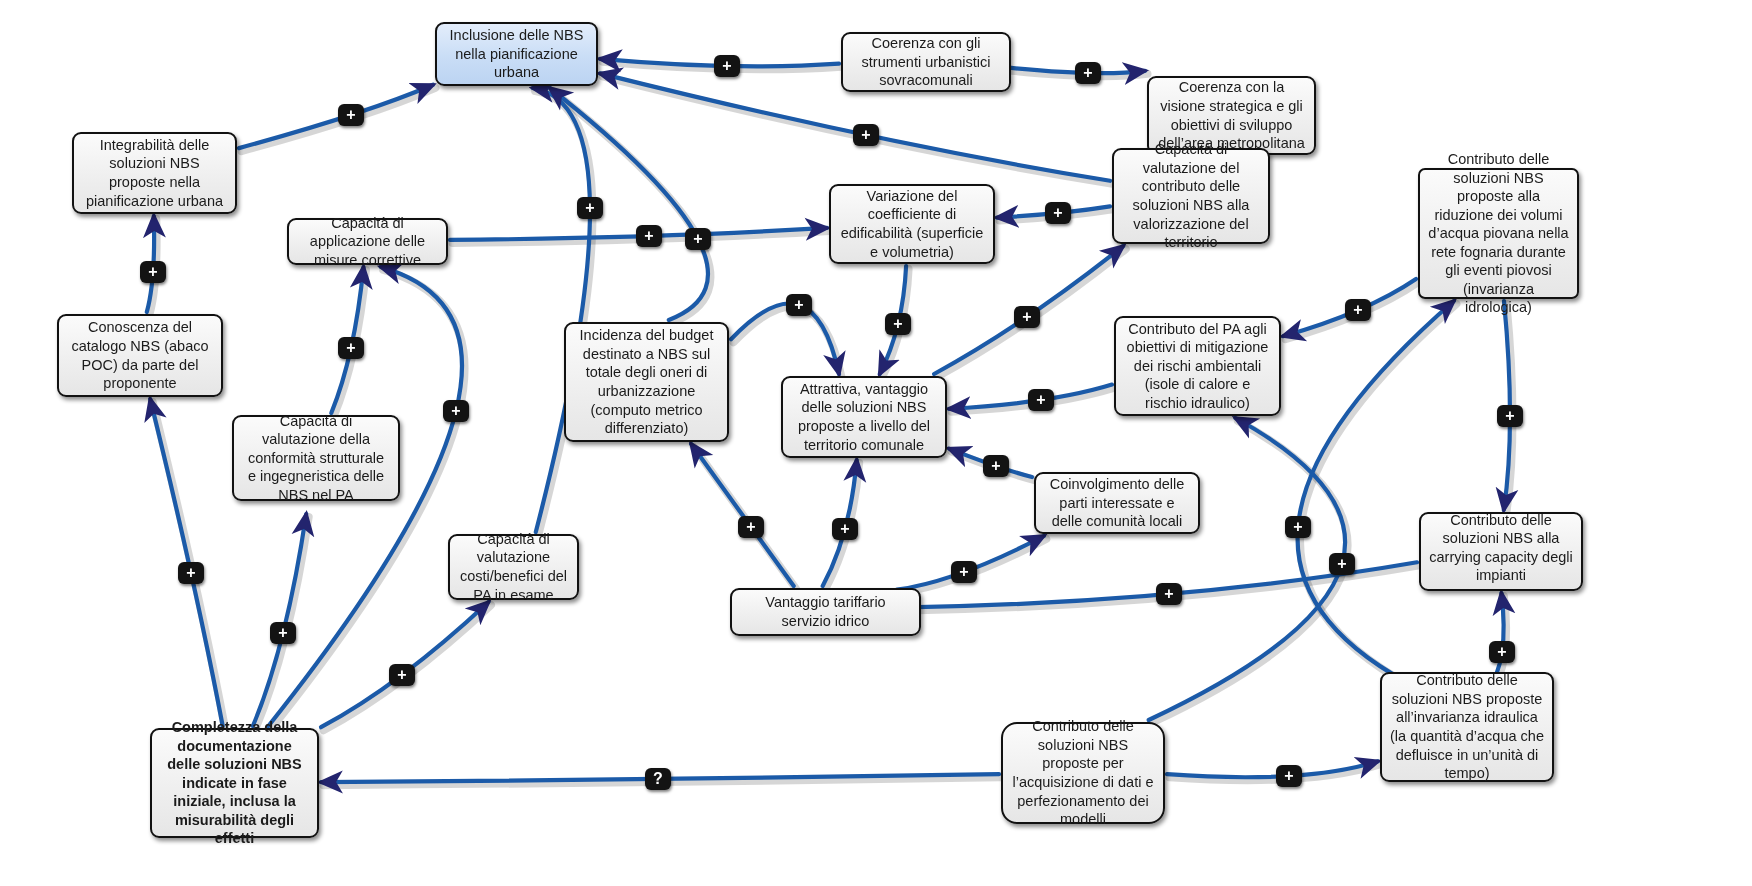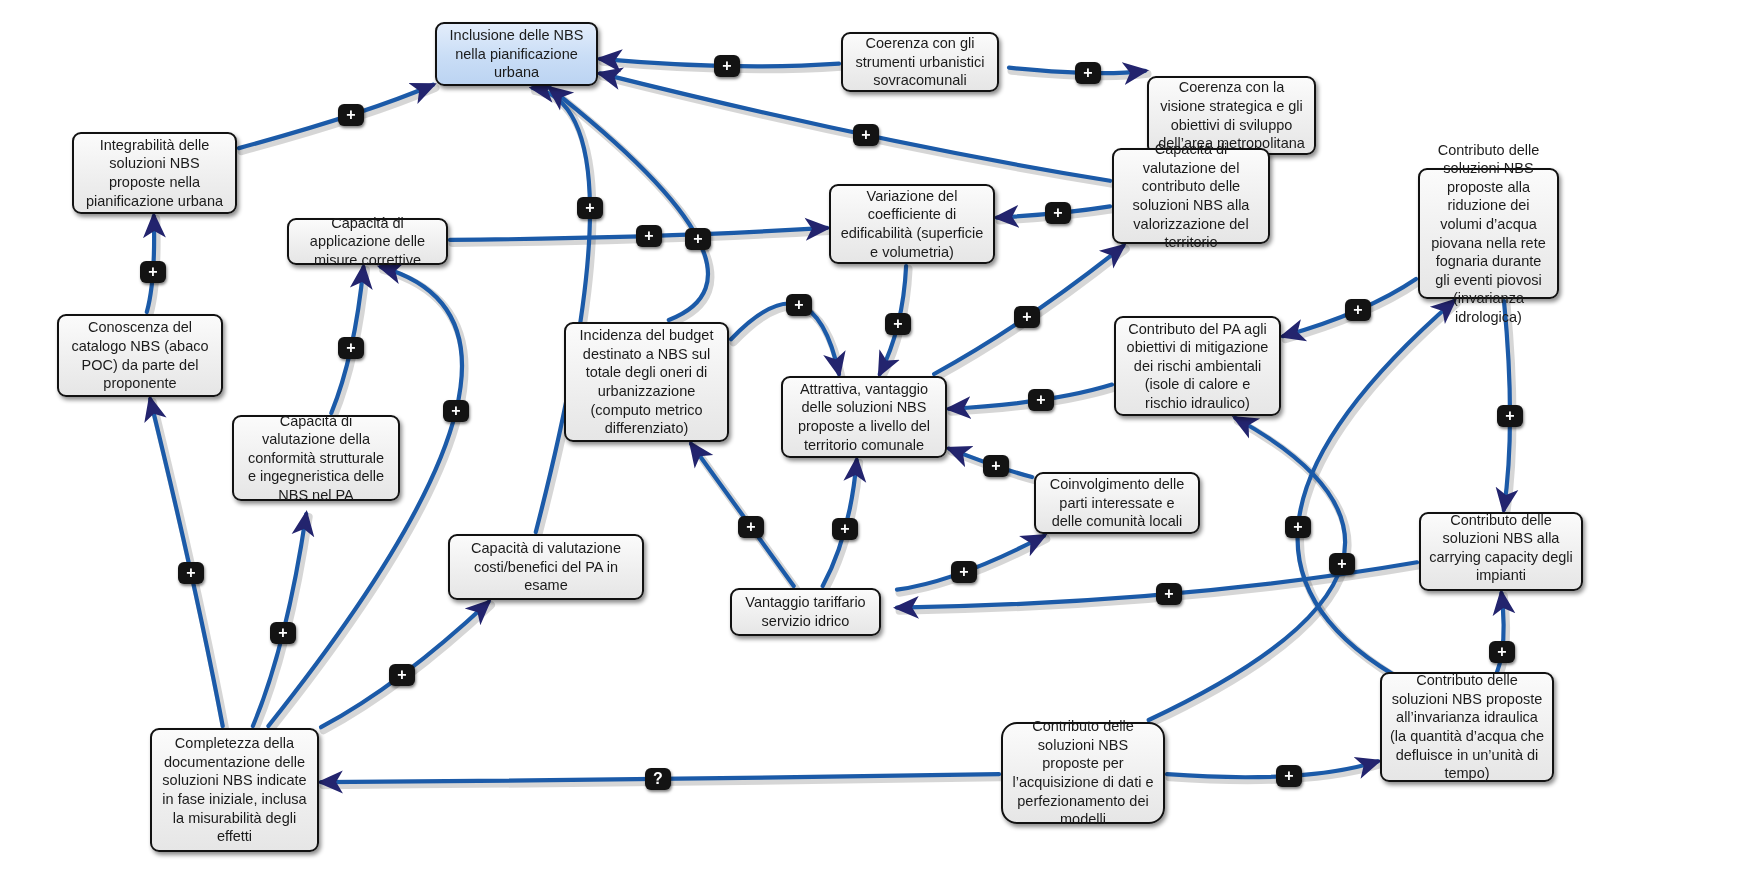--- a/index.html
+++ b/index.html
@@ -135,33 +135,33 @@
         <path d="M 1421.7 690.0 Q 1158.2 558.5 1453.9 301.0" fill="none" stroke="#1b5aa8" stroke-width="4.2" stroke-linecap="round" marker-end="url(#arw)"></path>
         <path d="M 1148.7 720.0 Q 1491.9 559.0 1235.4 418.0" fill="none" stroke="#1b5aa8" stroke-width="4.2" stroke-linecap="round" marker-end="url(#arw)"></path>
         <path d="M 1167.0 774.2 Q 1305.5 784.2 1378.0 761.3" fill="none" stroke="#1b5aa8" stroke-width="4.2" stroke-linecap="round" marker-end="url(#arw)"></path>
         <path d="M 999.0 774.2 Q 656.0 779.8 321.0 782.2" fill="none" stroke="#1b5aa8" stroke-width="4.2" stroke-linecap="round" marker-end="url(#arw)"></path>
       </g>
   </svg>
   <div id="nodes">
       <div class="node highlight" style="left: 435px; top: 22px; width: 163px; height: 64px;">
         <span>Inclusione delle NBS nella pianificazione urbana</span>
       </div>
-      <div class="node" style="left: 841px; top: 32px; width: 158px; height: 60px;">
+      <div class="node" style="left: 841px; top: 32px; width: 170px; height: 60px;">
         <span>Coerenza con gli strumenti urbanistici sovracomunali</span>
       </div>
       <div class="node" style="left: 1147px; top: 28px; width: 169px; height: 79px; margin-top: 48px;">
         <span>Coerenza con la visione strategica e gli obiettivi di sviluppo dell’area metropolitana</span>
       </div>
       <div class="node" style="left: 72px; top: 132px; width: 165px; height: 82px;">
         <span>Integrabilità delle soluzioni NBS proposte nella pianificazione urbana</span>
       </div>
       <div class="node" style="left: 1112px; top: 148px; width: 158px; height: 96px;">
         <span>Capacità di valutazione del contributo delle soluzioni NBS alla valorizzazione del territorio</span>
       </div>
-      <div class="node" style="left: 1418px; top: 168px; width: 141px; height: 131px;">
+      <div class="node" style="left: 1418px; top: 168px; width: 161px; height: 131px; border-radius: 7px;">
         <span>Contributo delle soluzioni NBS proposte alla riduzione dei volumi d’acqua piovana nella rete fognaria durante gli eventi piovosi (invarianza idrologica)</span>
       </div>
       <div class="node" style="left: 287px; top: 218px; width: 161px; height: 47px; text-align: center;">
         <span>Capacità di applicazione delle misure correttive</span>
       </div>
       <div class="node" style="left: 829px; top: 184px; width: 166px; height: 80px;">
         <span>Variazione del coefficiente di edificabilità (superficie e volumetria)</span>
       </div>
       <div class="node" style="left: 57px; top: 314px; width: 166px; height: 83px;">
         <span>Conoscenza del catalogo NBS (abaco POC) da parte del proponente</span>
@@ -174,36 +174,36 @@
       </div>
       <div class="node" style="left: 781px; top: 376px; width: 166px; height: 82px;">
         <span>Attrattiva, vantaggio delle soluzioni NBS proposte a livello del territorio comunale</span>
       </div>
       <div class="node" style="left: 232px; top: 415px; width: 168px; height: 86px;">
         <span>Capacità di valutazione della conformità strutturale e ingegneristica delle NBS nel PA</span>
       </div>
       <div class="node" style="left: 1034px; top: 472px; width: 166px; height: 62px;">
         <span>Coinvolgimento delle parti interessate e delle comunità locali</span>
       </div>
-      <div class="node" style="left: 448px; top: 534px; width: 196px; height: 66px;">
+      <div class="node" style="left: 448px; top: 534px; width: 131px; height: 66px;">
         <span>Capacità di valutazione costi/benefici del PA in esame</span>
       </div>
       <div class="node" style="left: 1419px; top: 512px; width: 164px; height: 79px; align-items: flex-end;">
         <span>Contributo delle soluzioni NBS alla carrying capacity degli impianti</span>
       </div>
-      <div class="node" style="left: 730px; top: 588px; width: 151px; height: 48px;">
+      <div class="node" style="left: 730px; top: 588px; width: 191px; height: 48px;">
         <span>Vantaggio tariffario servizio idrico</span>
       </div>
       <div class="node" style="left: 1380px; top: 672px; width: 174px; height: 110px;">
         <span>Contributo delle soluzioni NBS proposte all’invarianza idraulica (la quantità d’acqua che defluisce in un’unità di tempo)</span>
       </div>
       <div class="node" style="left: 1001px; top: 722px; width: 164px; height: 102px; border-radius: 16px;">
         <span>Contributo delle soluzioni NBS proposte per l’acquisizione di dati e perfezionamento dei modelli</span>
       </div>
-      <div class="node" style="left: 150px; top: 728px; width: 169px; height: 124px;">
+      <div class="node" style="left: 150px; top: 728px; width: 169px; height: 110px; font-weight: bold;">
         <span>Completezza della documentazione delle soluzioni NBS indicate in fase iniziale, inclusa la misurabilità degli effetti</span>
       </div>
     </div>
   <div id="signs">
       <div class="sign" style="left: 338px; top: 104px;">+</div>
       <div class="sign" style="left: 714px; top: 55px;">+</div>
       <div class="sign" style="left: 1075px; top: 62px;">+</div>
       <div class="sign" style="left: 853px; top: 124px;">+</div>
       <div class="sign" style="left: 1045px; top: 202px;">+</div>
       <div class="sign" style="left: 140px; top: 261px;">+</div>

